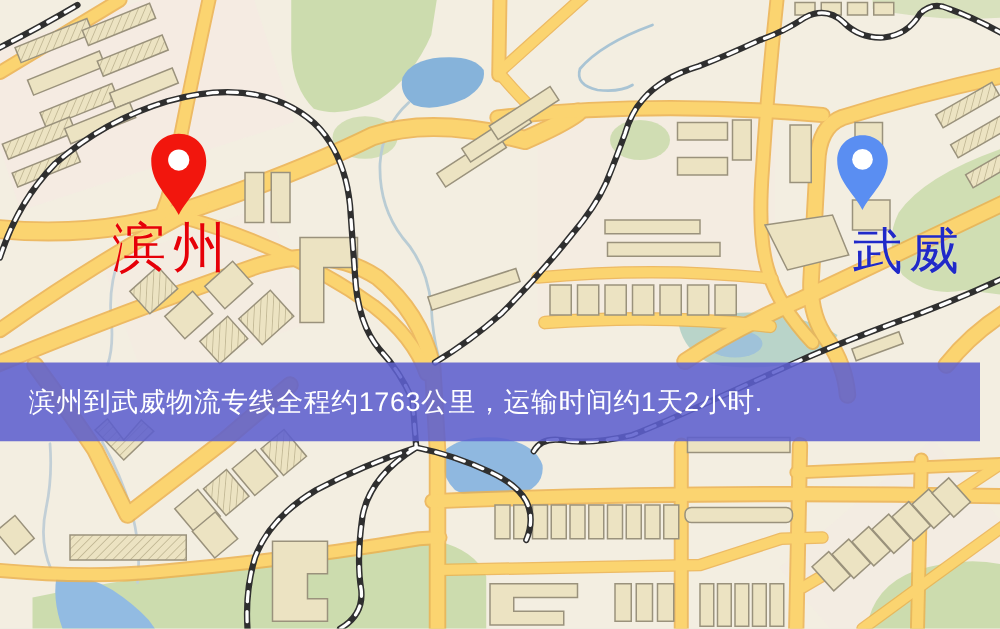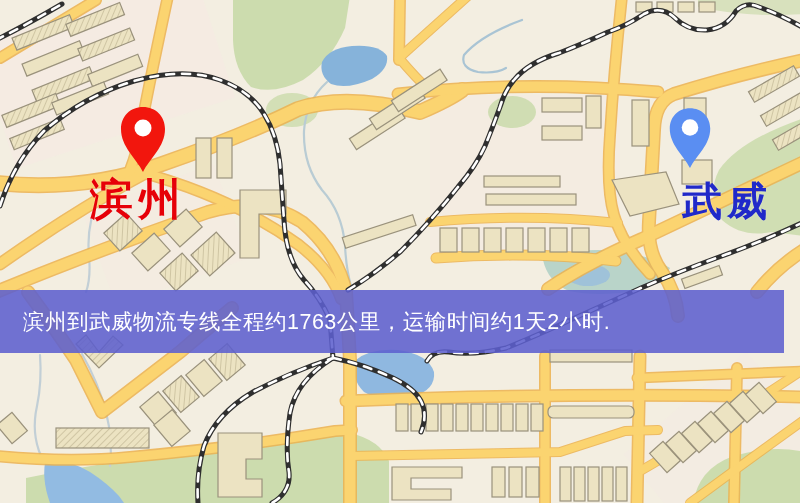--- a/index.html
+++ b/index.html
@@ -4,21 +4,21 @@
 <style>
   html,body{margin:0;padding:0;background:#e8e8e8;}
   .stage{
     position:relative;width:800px;height:503px;overflow:hidden;
     font-family:"Liberation Sans", sans-serif;
     background:#f3eee1;
   }
   .stage svg{position:absolute;left:0;top:0;display:block;}
   .city-label{
     position:absolute;transform:translate(-50%,-50%);
-    font-family:"DejaVu Serif", serif;font-weight:bold;
+    font-family:"DejaVu Serif", serif;font-weight:normal;
     letter-spacing:5px;white-space:nowrap;line-height:1;
     text-shadow:0 0 2px rgba(255,255,255,0.35);
   }
   .city-label.origin{left:138px;top:199px;font-size:43px;}
   .city-label.dest{left:691px;top:201px;font-size:40px;}
   .banner{
     position:absolute;left:0;top:290px;width:784px;height:63px;
     display:flex;align-items:center;box-sizing:border-box;padding-left:23px;
     background:rgba(93,96,206,0.88);
   }

